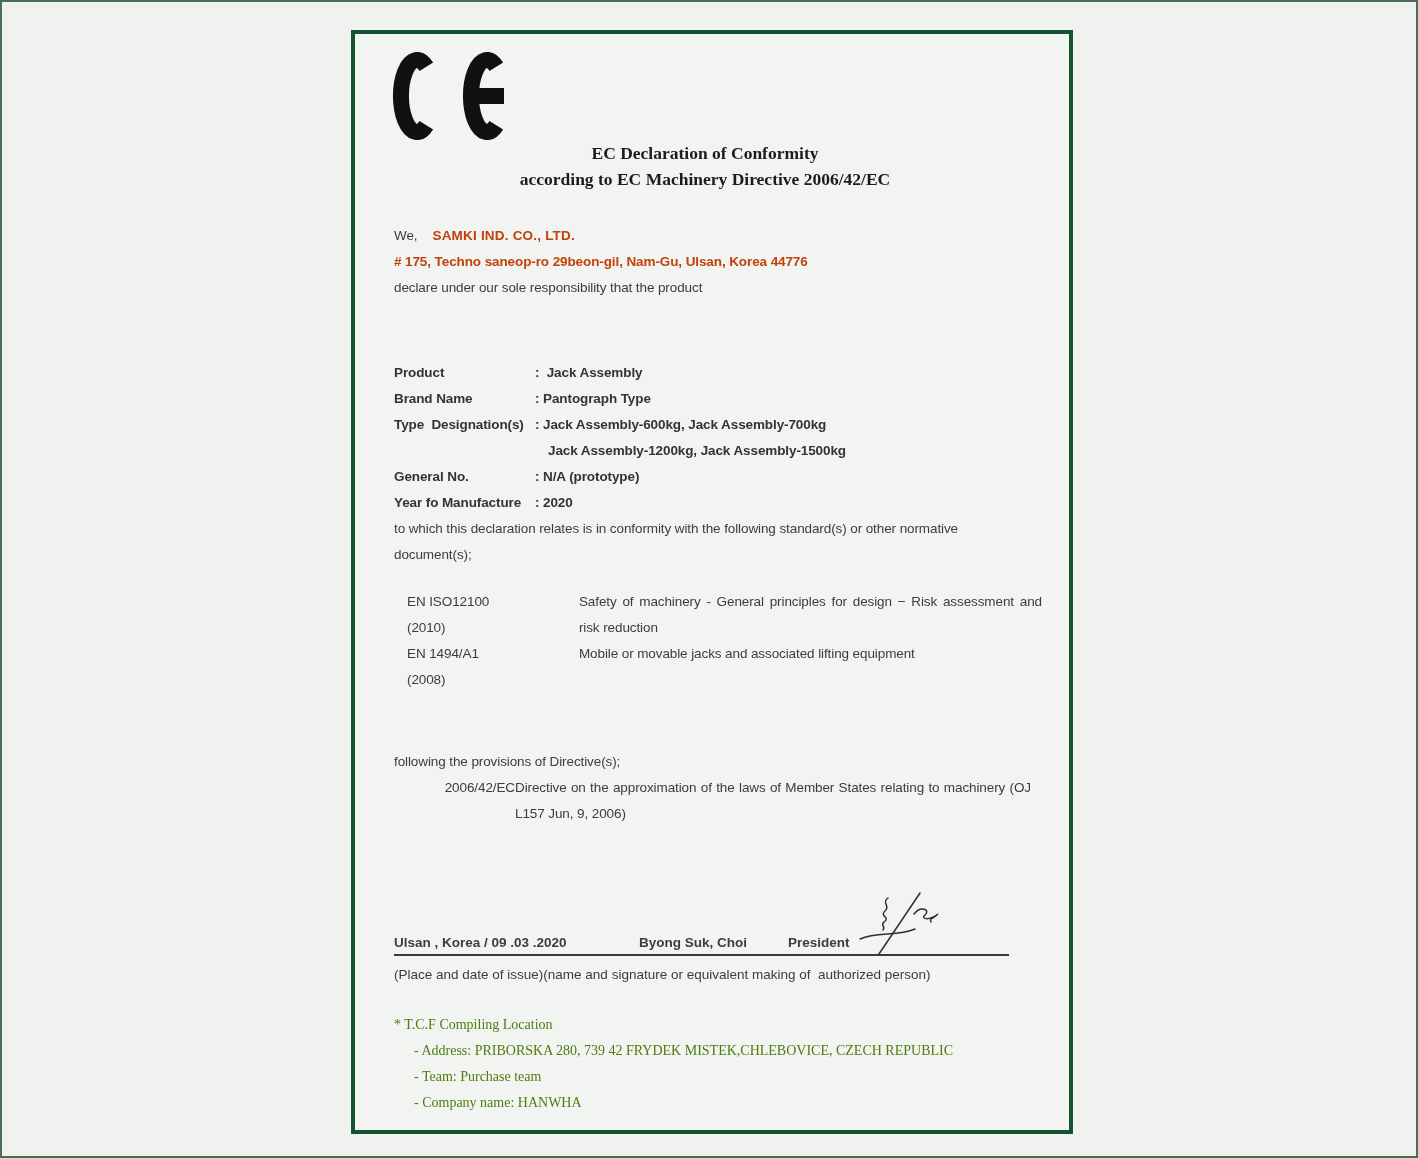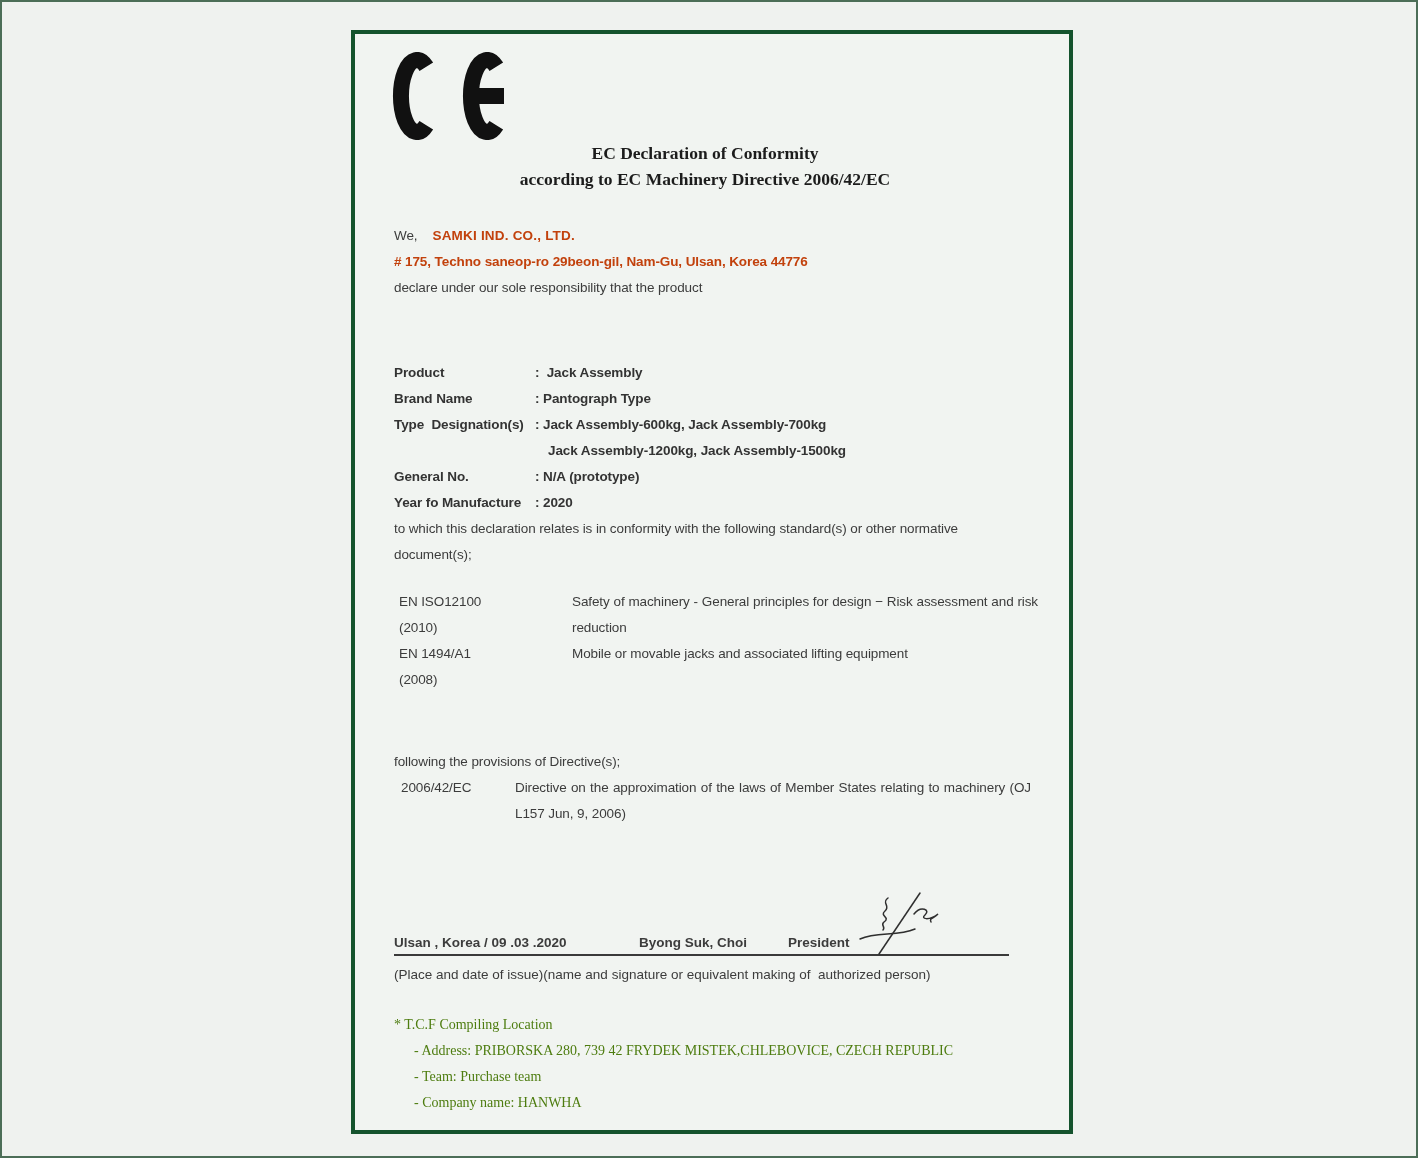--- a/index.html
+++ b/index.html
@@ -38,27 +38,27 @@
   .intro-block{left:39px;top:189px;width:640px;}
   .company{margin-left:15px;letter-spacing:0.2px;}
 
   .fields-block{left:39px;top:294px;width:648px;margin-top:32px;}
   .frow{display:flex;}
   .flabel{min-width:141px;font-weight:bold;color:#333;}
   .fvalue{font-weight:bold;color:#333;}
   .fvalue.cont{padding-left:13px;}
 
   .standards-block{left:44px;top:555px;width:643px;}
-  .std-row{display:flex;margin-bottom:0;}
+  .std-row{display:flex;margin-bottom:0;margin-left:8px;}
   .std-col1{width:173px;}
   .std-desc{width:466px;text-align:justify;}
 
   .directives-block{left:39px;top:715px;width:648px;}
   .dir-row{display:flex;margin-left:7px;}
-  .dir-col1{width:114px;}
+  .dir-col1{width:114px;text-align:right;}
   .dir-desc{width:516px;text-align:justify;}
 
   
   .sig-line{left:39px;top:899px;width:615px;height:21px;
     border-bottom:2px solid #3a3a3a;font-size:13.5px;line-height:20px;font-weight:bold;}
   .sig-place{position:absolute;left:0;top:0;}
   .sig-name{position:absolute;left:245px;top:0;}
   .sig-title{position:absolute;left:394px;top:0;}
   .sig-svg{left:502px;top:853px;width:85px;height:70px;}
   .sig-caption{left:39px;top:928px;width:648px;font-size:13.5px;line-height:26px;}

